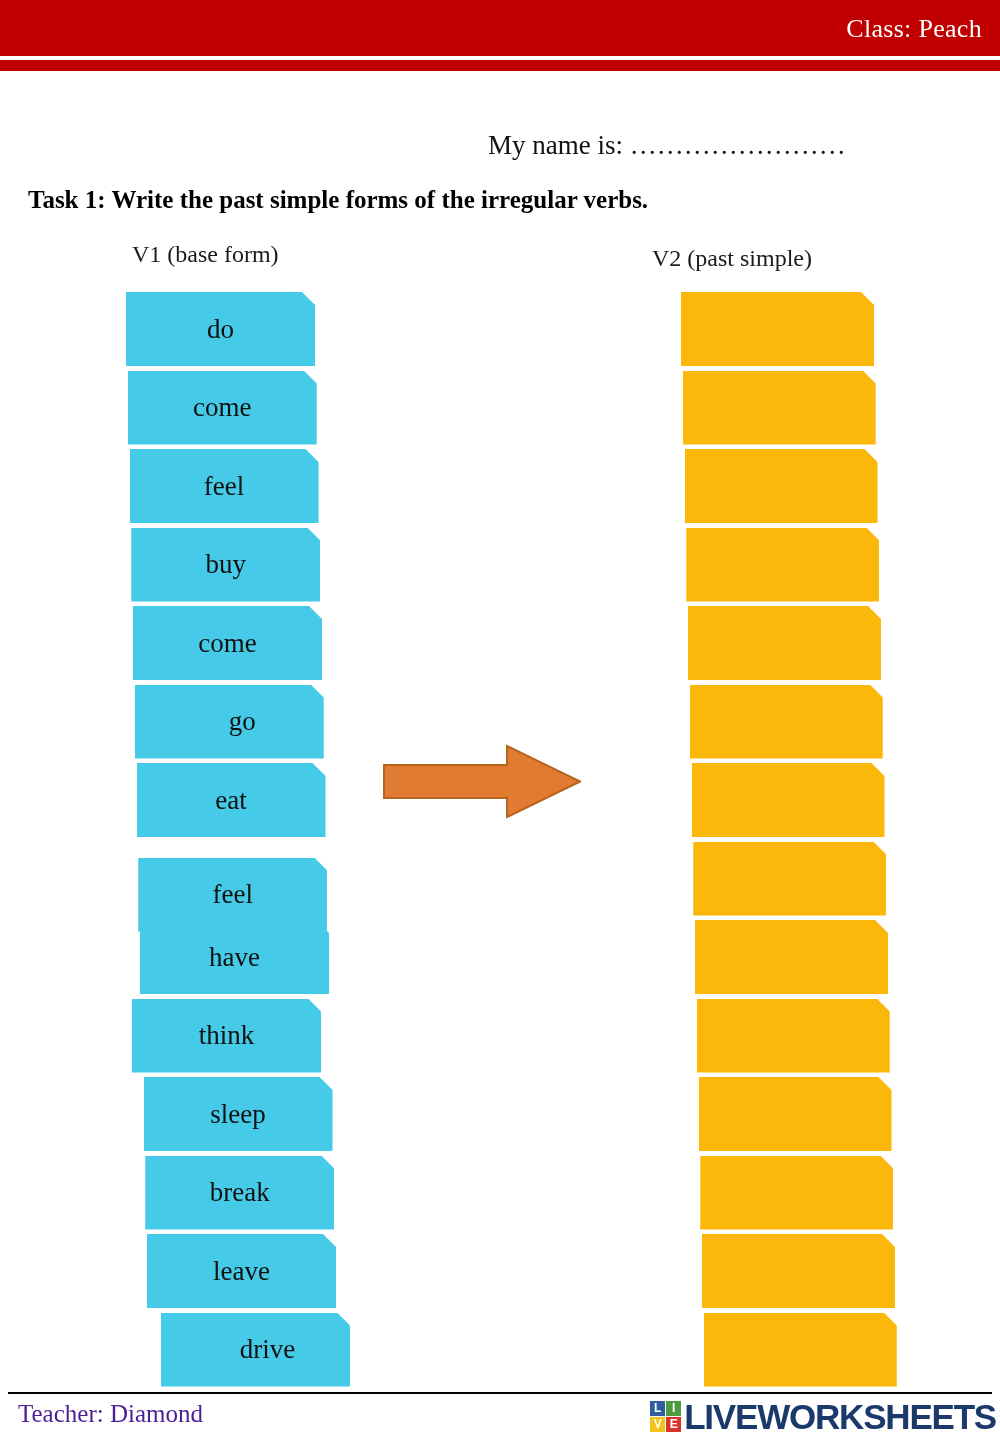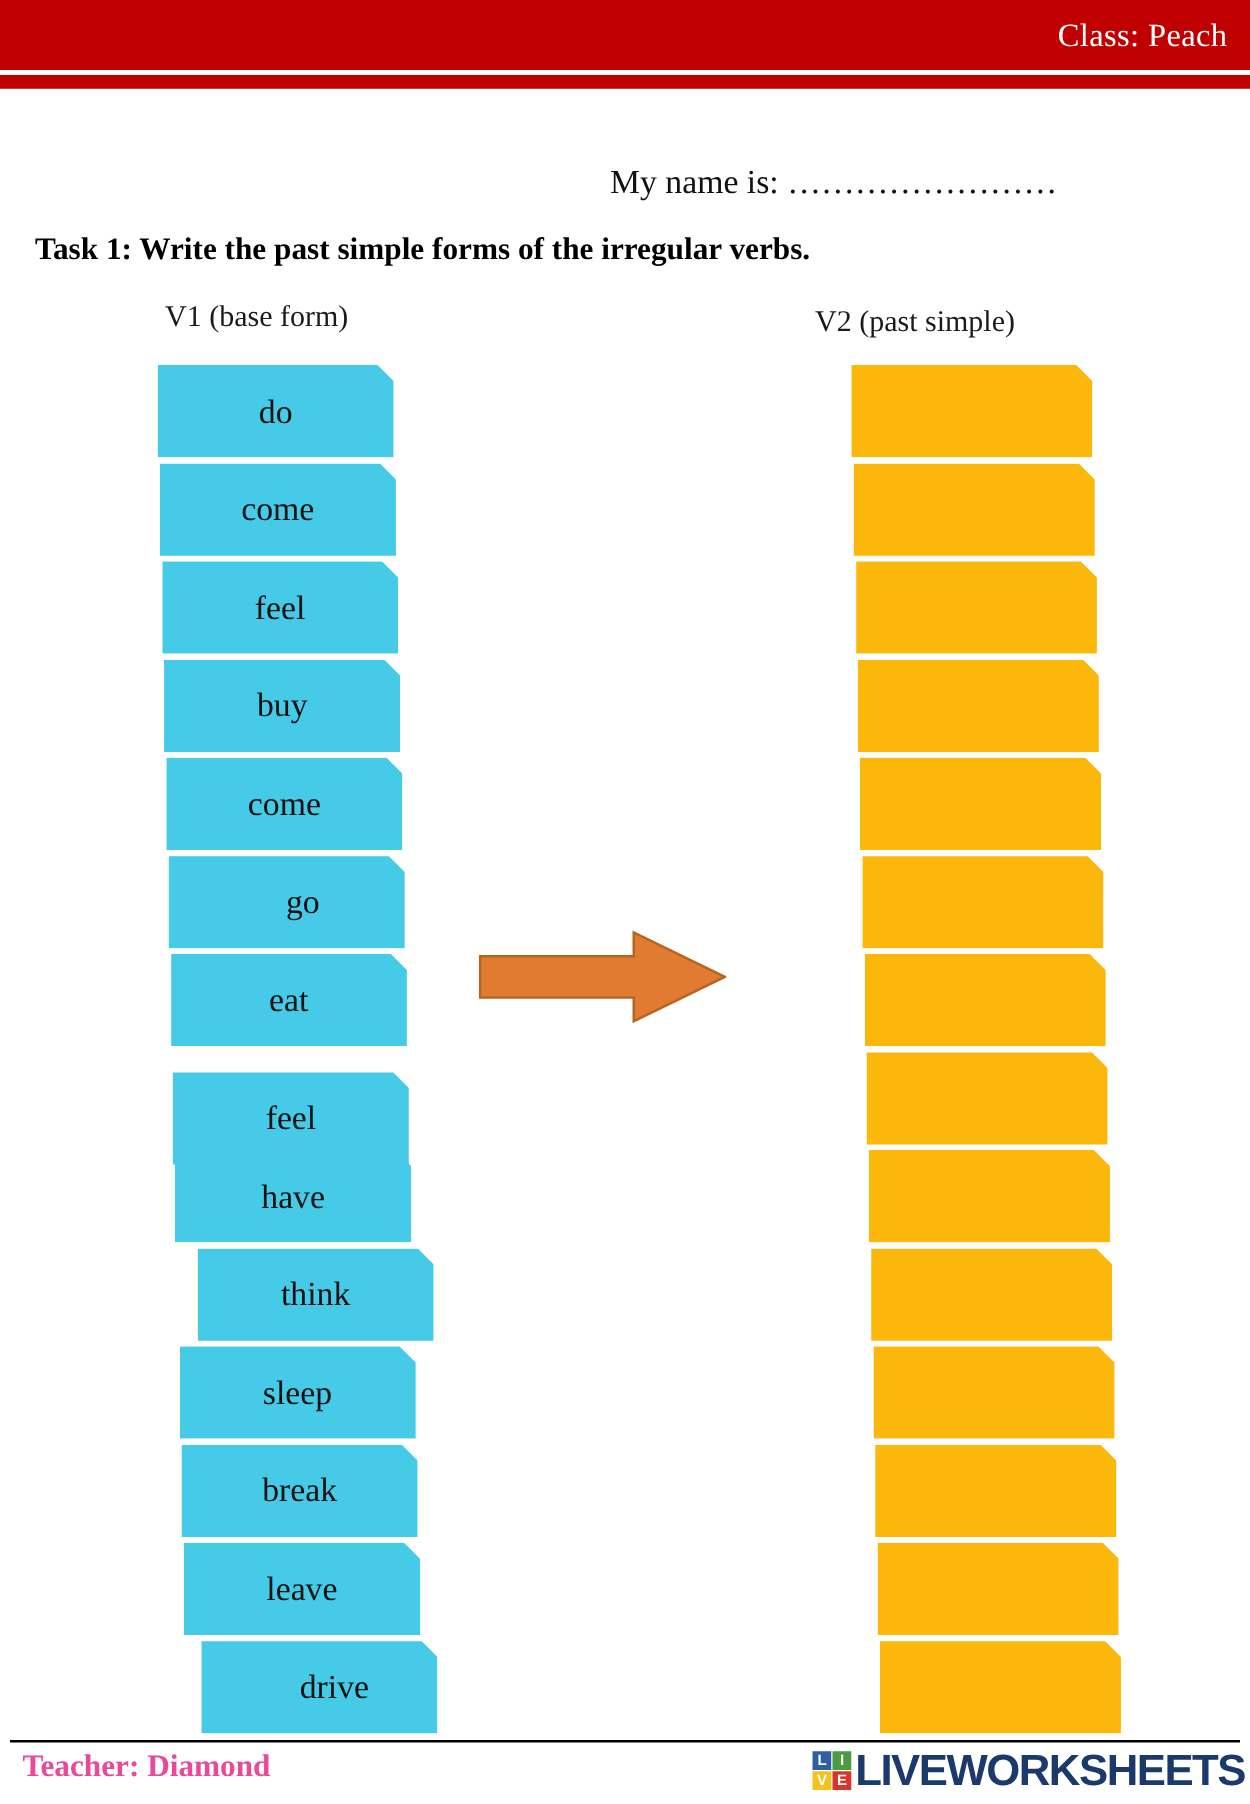--- a/index.html
+++ b/index.html
@@ -145,22 +145,22 @@
     top: 1392px;
     width: 984px;
     height: 2px;
     background: #000000;
   }
   .footer-teacher {
     position: absolute;
     left: 18px;
     top: 1400px;
     font-size: 25px;
-    font-weight: bold;
-    color: #ec4899;
+    font-weight: normal;
+    color: #4c1d95;
     white-space: nowrap;
   }
   .lw-logo {
     position: absolute;
     right: 4px;
     top: 1398px;
     display: flex;
     align-items: center;
     height: 36px;
   }
@@ -264,21 +264,21 @@
       </div>
       <div class="card yellow" style="left: 693.25px; top: 841.5px;">
         <span class="card-label"></span>
       </div>
       <div class="card blue" style="left: 140px; top: 920px;">
         <span class="card-label">have</span>
       </div>
       <div class="card yellow" style="left: 695px; top: 920px;">
         <span class="card-label"></span>
       </div>
-      <div class="card blue" style="left: 158px; top: 998.5px; justify-content: center;">
+      <div class="card blue" style="left: 132px; top: 998.5px; justify-content: center;">
         <span class="card-label">think</span>
       </div>
       <div class="card yellow" style="left: 696.75px; top: 998.5px;">
         <span class="card-label"></span>
       </div>
       <div class="card blue" style="left: 143.5px; top: 1077px;">
         <span class="card-label">sleep</span>
       </div>
       <div class="card yellow" style="left: 698.5px; top: 1077px;">
         <span class="card-label"></span>

